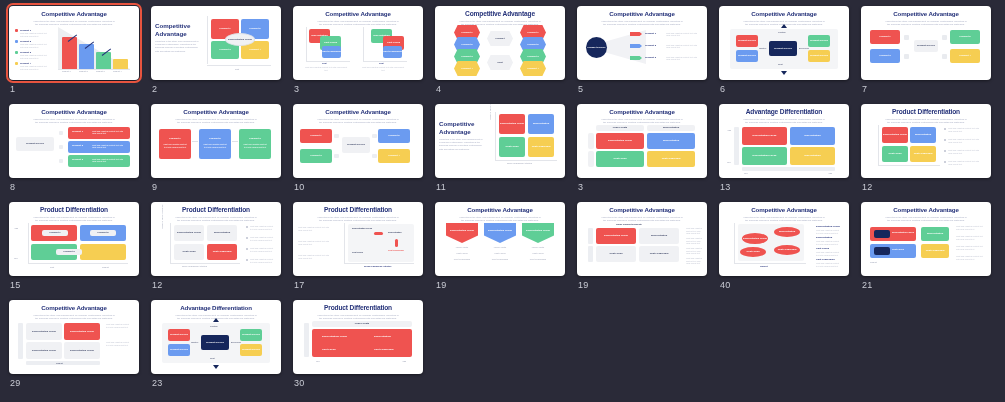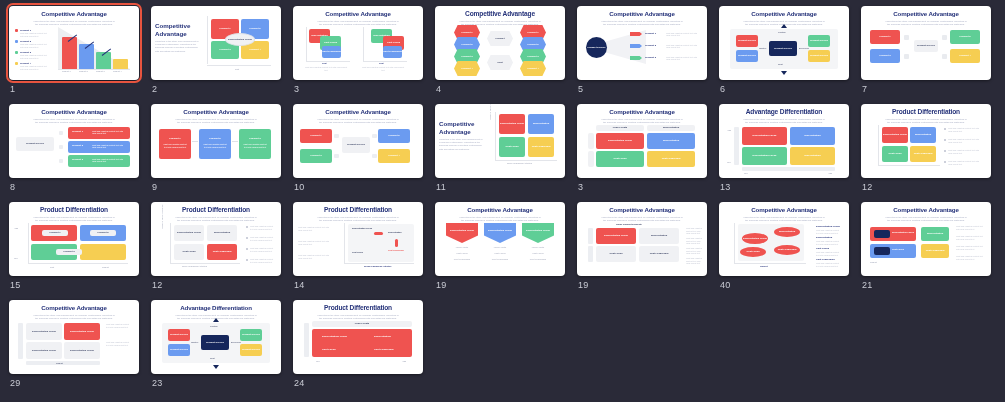--- a/index.html
+++ b/index.html
@@ -622,21 +622,21 @@
     <div class="ax-lbl" style="left:48px;top:8px;color:#3b4465;font-weight:700">Differentiation</div>
     <div class="ax-lbl" style="left:12px;top:28px;color:#3b4465;font-weight:700">Cost Focus</div>
     <div class="ax-lbl" style="left:48px;top:26px;color:#ef5350;font-weight:700">Cost Leadership</div>
     <div class="box red" style="left:34px;top:9px;width:9px;height:3px"></div>
     <div class="box red" style="left:55px;top:16px;width:3px;height:8px"></div>
     <div class="ax-lbl" style="left:24px;top:42px;color:#26337a;font-weight:700">Scope of Business Activities</div>
   </div>
 </div>
         </div>
     </div>
-    <div class="slide-num">14</div>
+    <div class="slide-num">17</div>
   </div>
     <div class="cell">
     <div class="thumb">
       <div class="sl">
           <div class="t ">Competitive Advantage</div>
           <div class="sub">Marketing is the study and management of exchange relationships. Marketing is the business process of creating relationships with and satisfying customers.</div>
           <div class="body">
 
     <div class="chev" style="left:6px;top:0;width:32px;height:20px">
       <i class="red"></i>
@@ -834,15 +834,15 @@
   <div class="box red" style="left:14px;top:8px;width:100px;height:28px"></div>
   <div style="position:absolute;left:24px;top:14px;color:#fff;font-size:2.5px;font-weight:700">Differentiation Focus</div>
   <div style="position:absolute;left:76px;top:14px;color:#fff;font-size:2.5px;font-weight:700">Differentiation</div>
   <div style="position:absolute;left:24px;top:27px;color:#fff;font-size:2.5px;font-weight:700">Cost Focus</div>
   <div style="position:absolute;left:76px;top:27px;color:#fff;font-size:2.5px;font-weight:700">Cost Leadership</div>
   <div class="ax-lbl" style="left:18px;top:39px">Low</div>
   <div class="ax-lbl" style="left:104px;top:39px">High</div>
 </div>
         </div>
     </div>
-    <div class="slide-num">24</div>
+    <div class="slide-num">30</div>
   </div>
   </div>
 
 </body></html>

